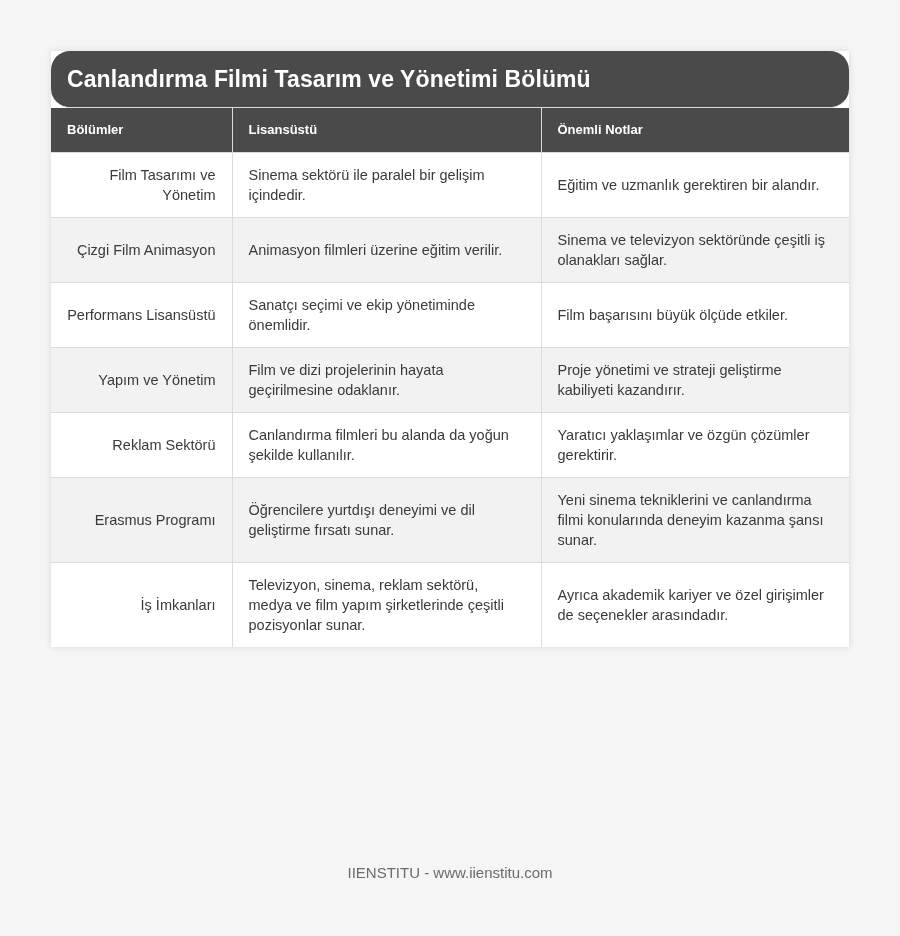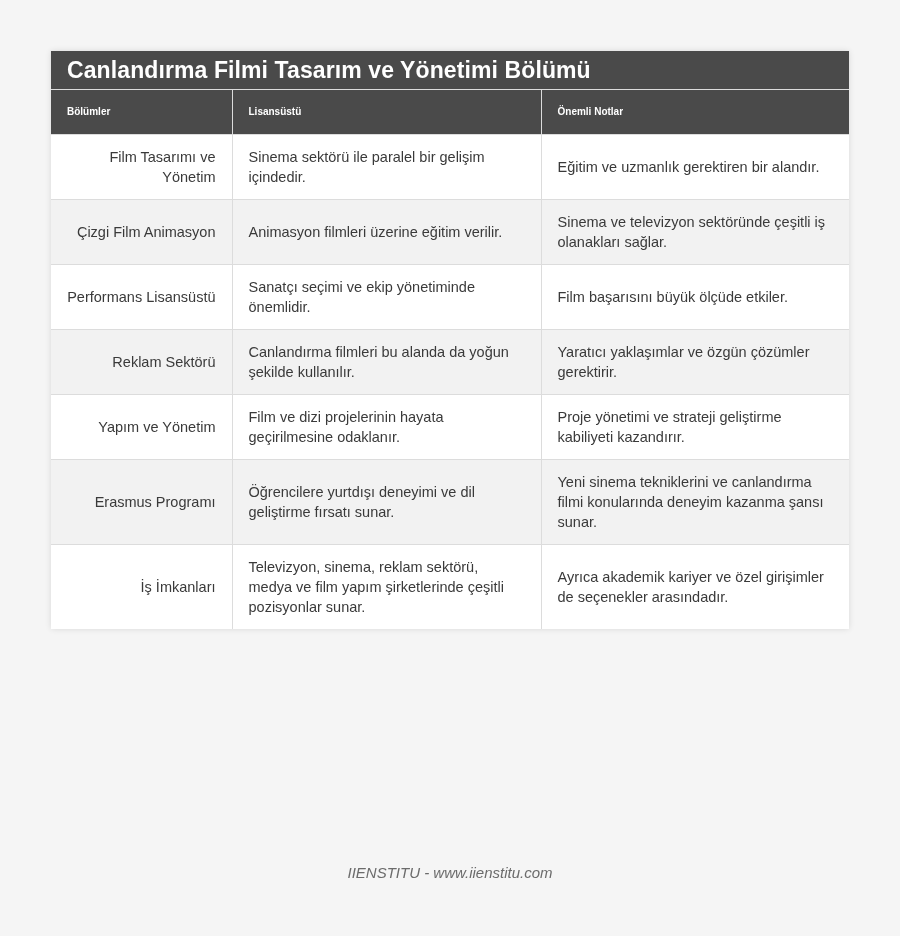--- a/index.html
+++ b/index.html
@@ -17,46 +17,47 @@
     .card {
       position: absolute;
       left: 51px;
       top: 51px;
       width: 798px;
       background: #ffffff;
       box-shadow: 0 0 6px rgba(0,0,0,0.12);
     }
     .title-bar {
       background: #4a4a4a;
-      height: 39px;
+      height: 57px;
       display: flex;
       align-items: center;
       padding: 0 16px;
       box-sizing: border-box;
       border-bottom: 1px solid #dcdcdc;
+      border-radius: 19px;
     }
     .title-bar h1 {
       margin: 0;
       color: #ffffff;
       font-size: 23px;
       font-weight: bold;
       letter-spacing: 0.1px;
     }
     table {
       width: 100%;
       border-collapse: collapse;
       table-layout: fixed;
     }
     col.c1 { width: 181px; }
     col.c2 { width: 309px; }
     col.c3 { width: 308px; }
     thead th {
       background: #4a4a4a;
       color: #ffffff;
-      font-size: 10px;
+      font-size: 13px;
       font-weight: bold;
       text-align: left;
       height: 44px;
       padding: 0 16px;
       box-sizing: border-box;
       border-left: 1px solid #dcdcdc;
       margin-left: 13px;
     }
     thead th:first-child { border-left: none; }
     tbody td {
@@ -74,21 +75,20 @@
     tbody tr:nth-child(even) td { background: #f2f2f2; }
     tbody tr:nth-child(odd) td { background: #ffffff; }
     .footer {
       position: absolute;
       left: 0;
       top: 864px;
       width: 900px;
       text-align: center;
       font-size: 15px;
       color: #6b6b6b;
-      font-style: italic;
     }
   </style>
 </head>
 <body>
 
 <div class="card">
   <div class="title-bar">
     <h1>Canlandırma Filmi Tasarım ve Yönetimi Bölümü</h1>
   </div>
   <table>
@@ -114,28 +114,28 @@
         <td>Çizgi Film Animasyon</td>
         <td>Animasyon filmleri üzerine eğitim verilir.</td>
         <td>Sinema ve televizyon sektöründe çeşitli iş olanakları sağlar.</td>
       </tr>
       <tr>
         <td>Performans Lisansüstü</td>
         <td>Sanatçı seçimi ve ekip yönetiminde önemlidir.</td>
         <td>Film başarısını büyük ölçüde etkiler.</td>
       </tr>
       <tr>
+        <td>Yapım ve Yönetim</td>
+        <td>Film ve dizi projelerinin hayata geçirilmesine odaklanır.</td>
+        <td>Proje yönetimi ve strateji geliştirme kabiliyeti kazandırır.</td>
+      </tr>
+      <tr>
         <td>Reklam Sektörü</td>
         <td>Canlandırma filmleri bu alanda da yoğun şekilde kullanılır.</td>
         <td>Yaratıcı yaklaşımlar ve özgün çözümler gerektirir.</td>
-      </tr>
-      <tr>
-        <td>Yapım ve Yönetim</td>
-        <td>Film ve dizi projelerinin hayata geçirilmesine odaklanır.</td>
-        <td>Proje yönetimi ve strateji geliştirme kabiliyeti kazandırır.</td>
       </tr>
       <tr class="tall">
         <td>Erasmus Programı</td>
         <td>Öğrencilere yurtdışı deneyimi ve dil geliştirme fırsatı sunar.</td>
         <td>Yeni sinema tekniklerini ve canlandırma filmi konularında deneyim kazanma şansı sunar.</td>
       </tr>
       <tr class="tall">
         <td>İş İmkanları</td>
         <td>Televizyon, sinema, reklam sektörü, medya ve film yapım şirketlerinde çeşitli pozisyonlar sunar.</td>
         <td>Ayrıca akademik kariyer ve özel girişimler de seçenekler arasındadır.</td>

